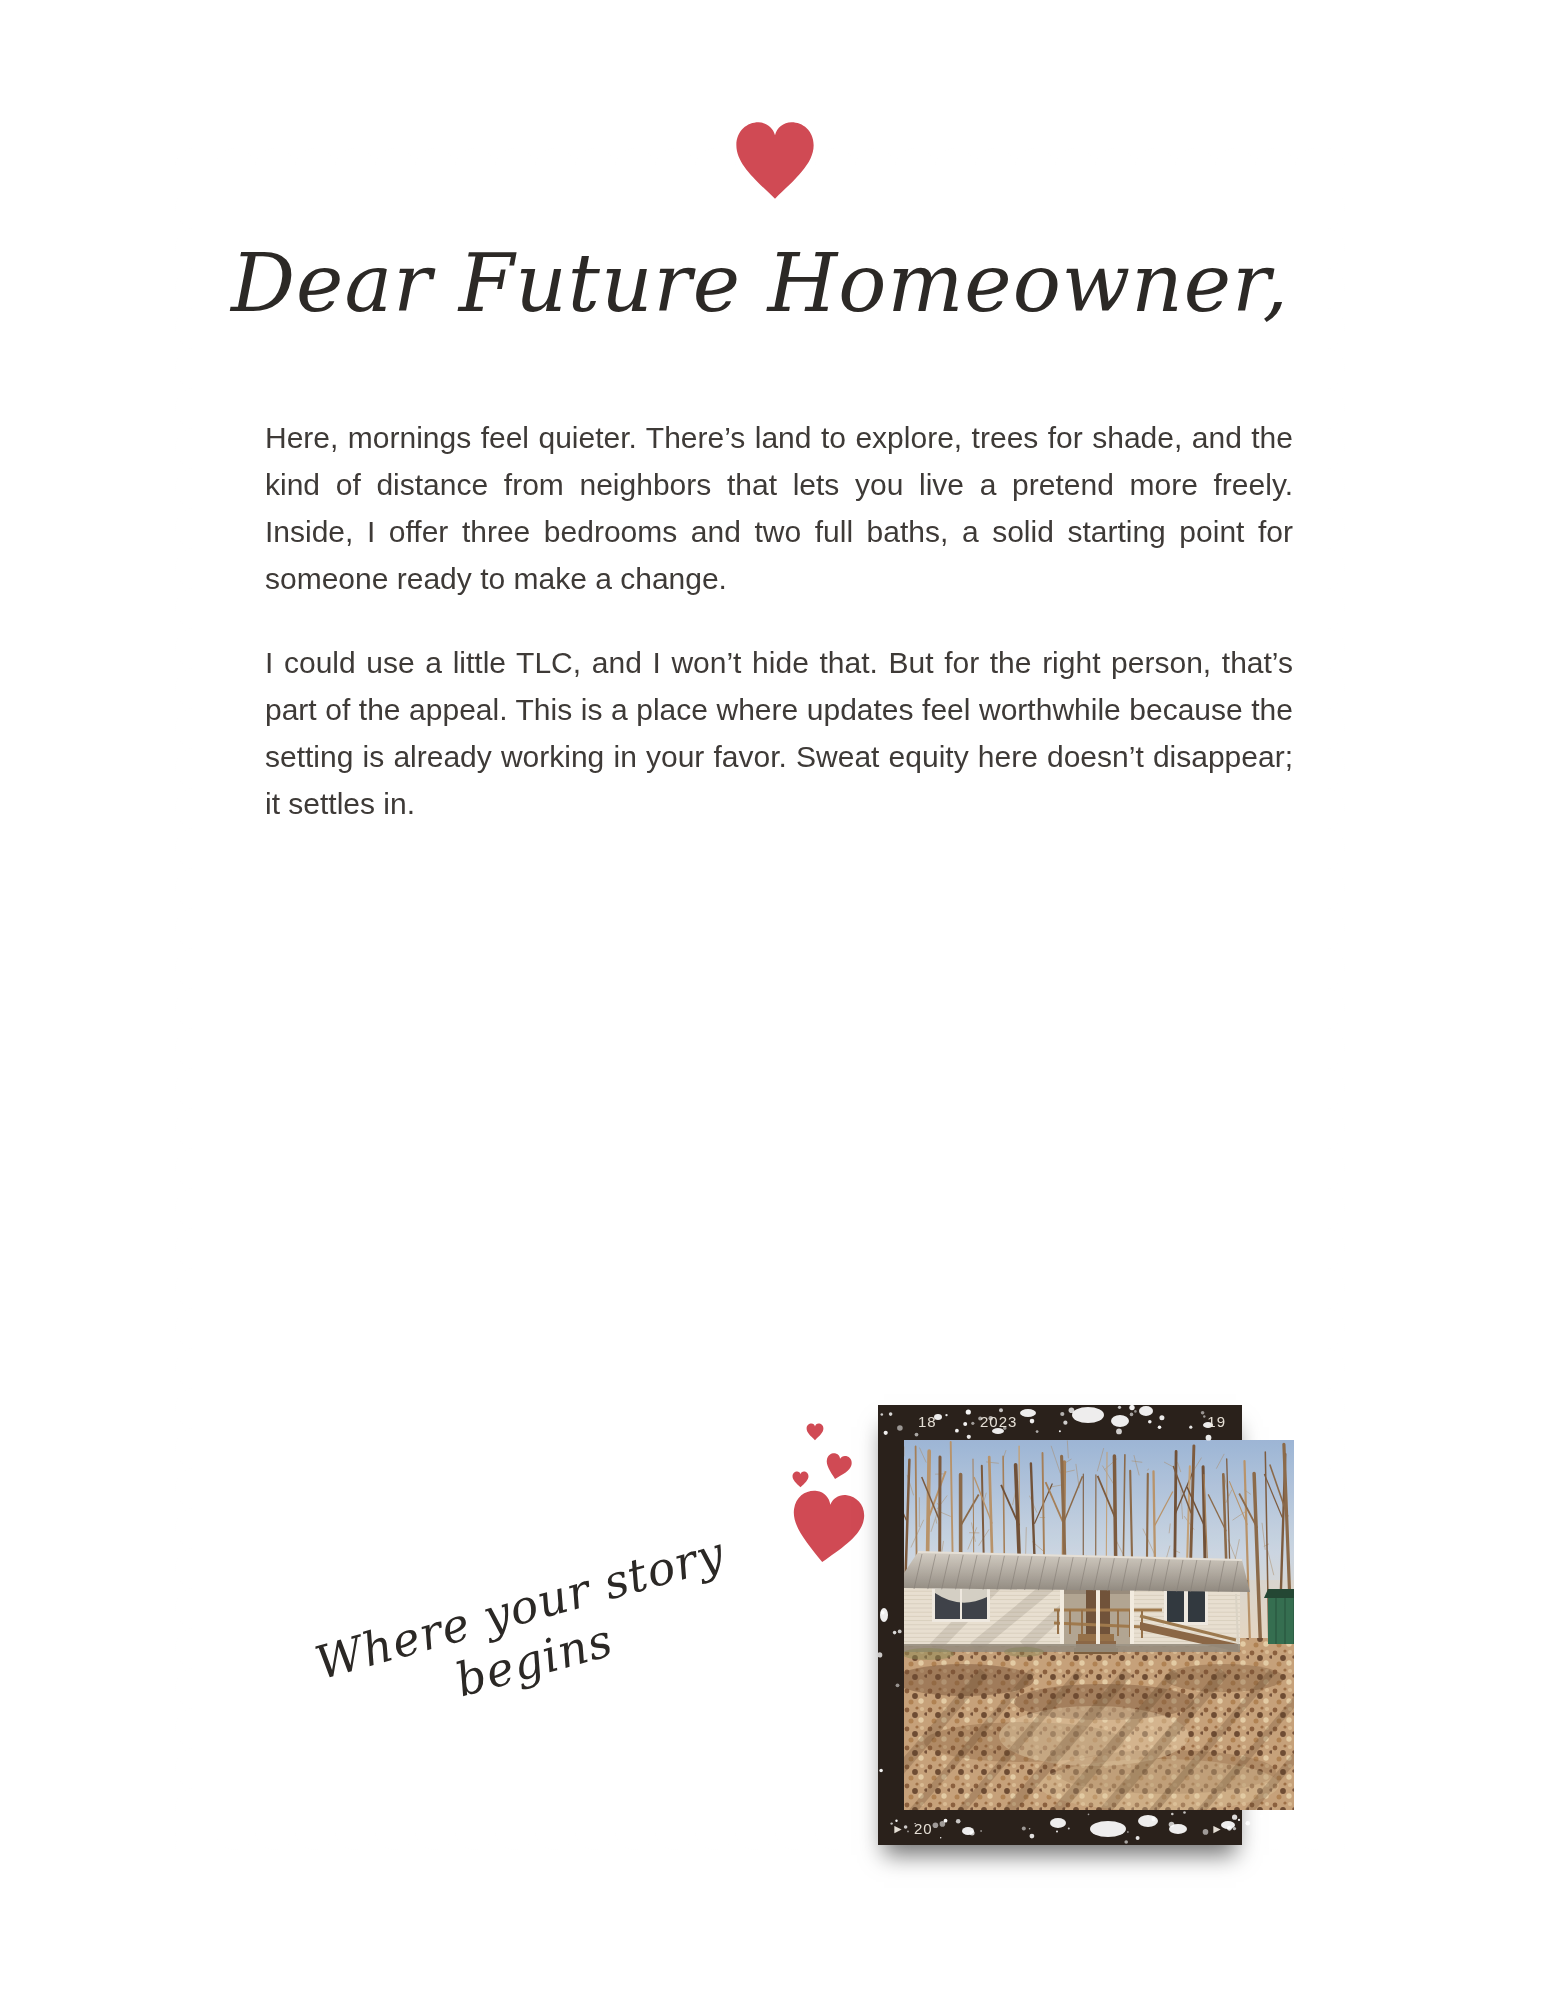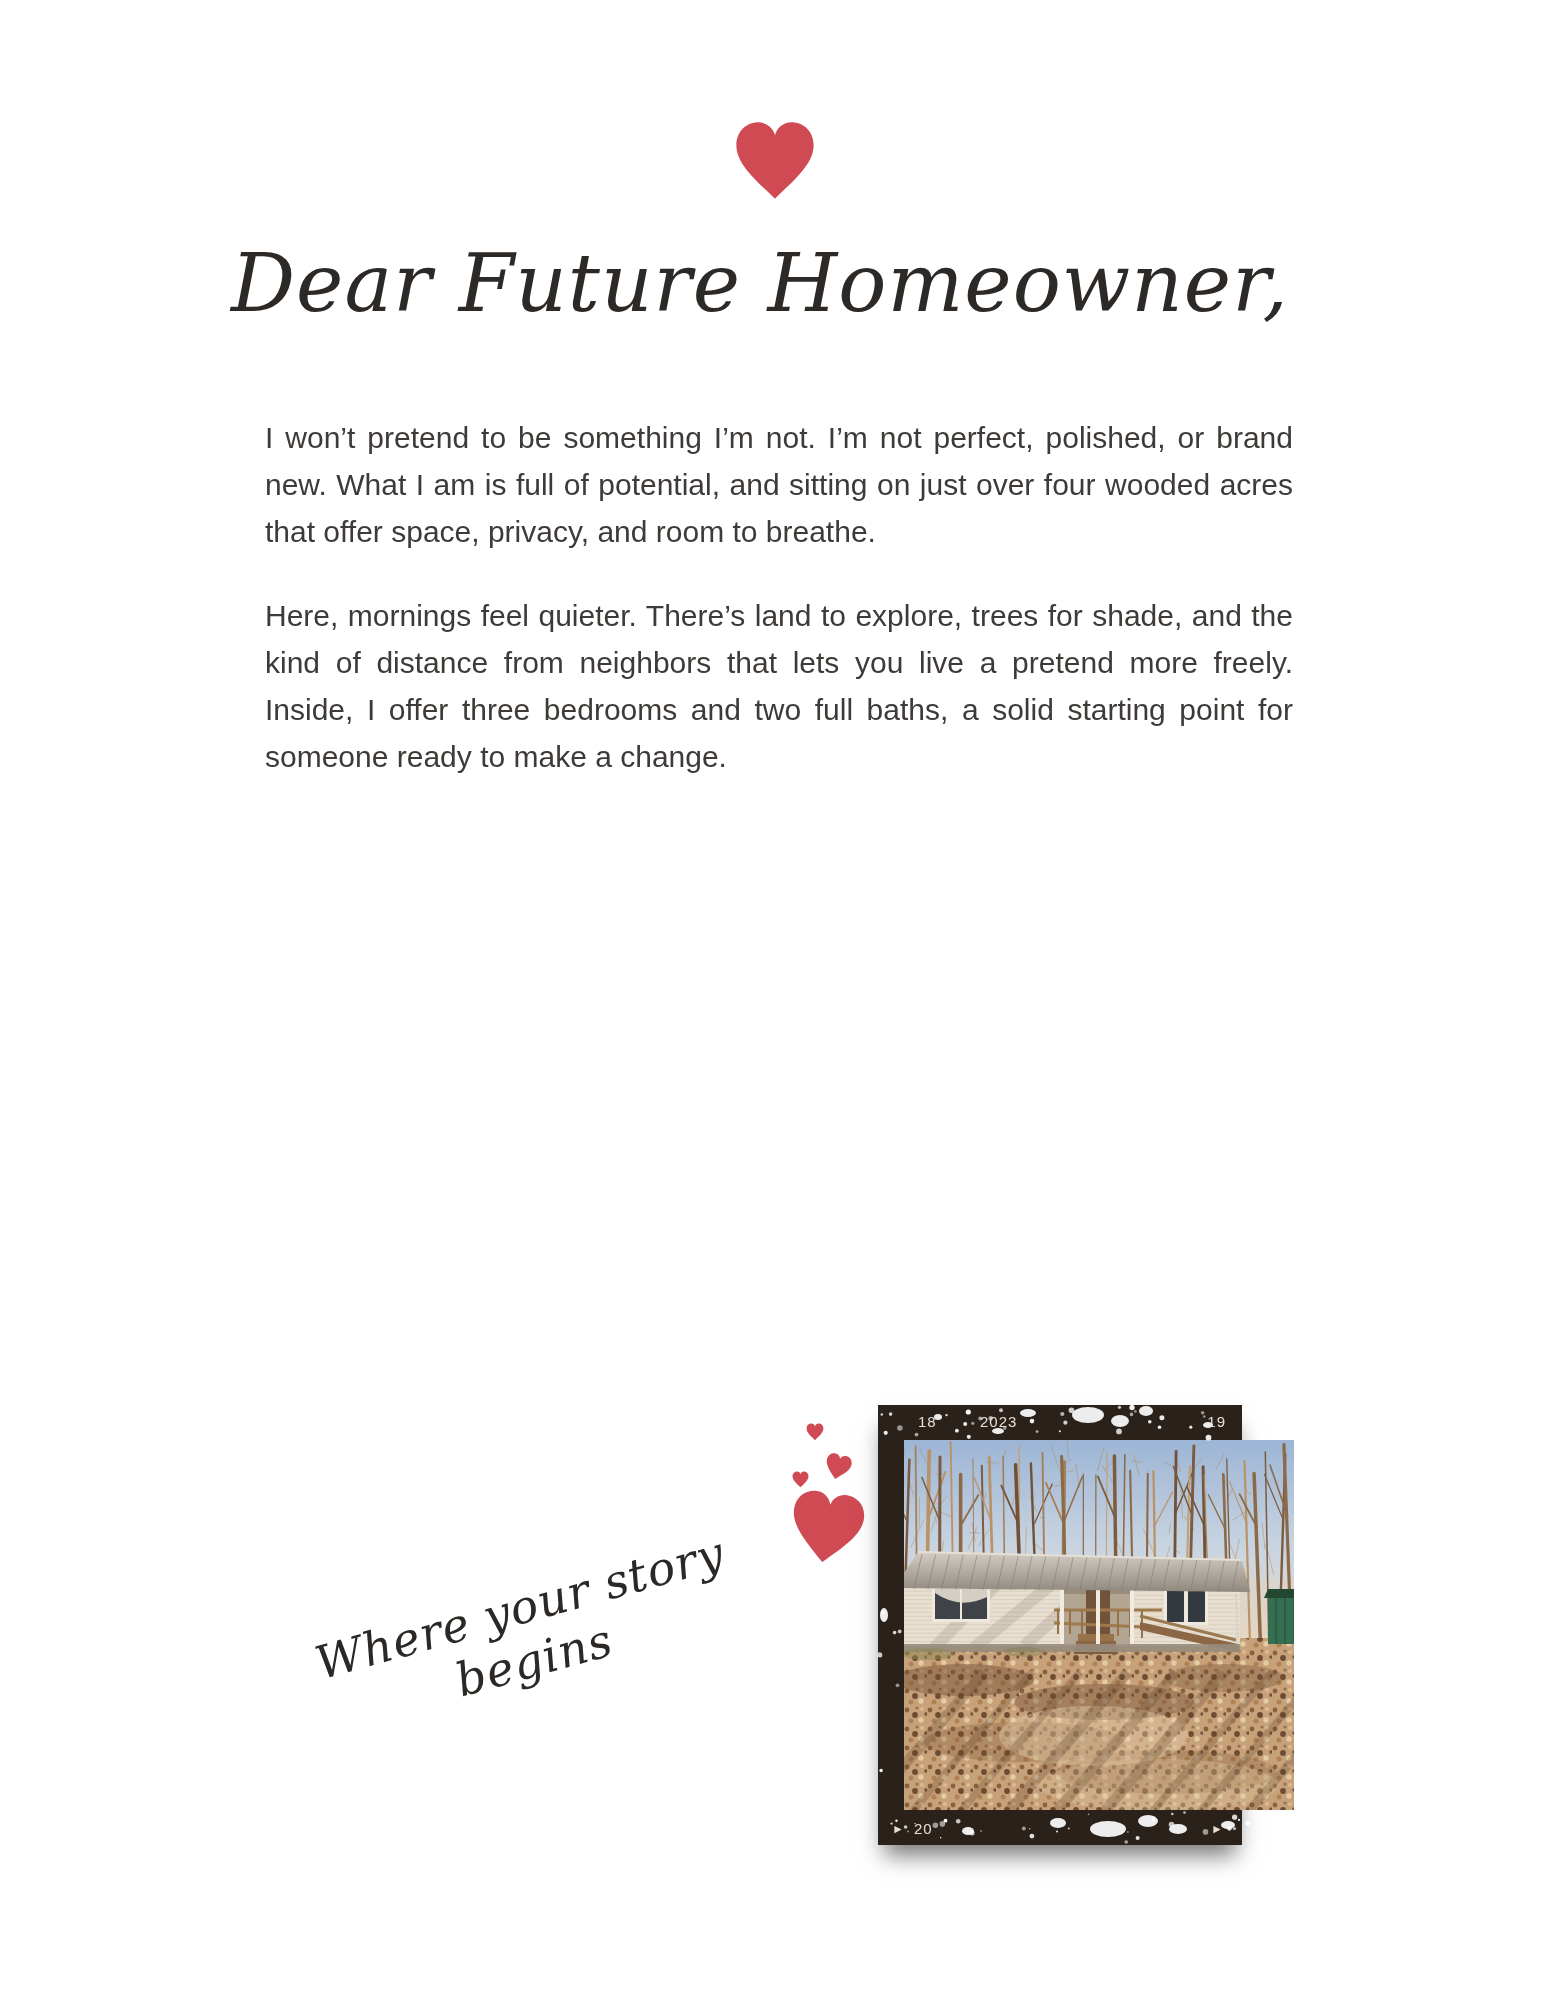--- a/index.html
+++ b/index.html
@@ -72,22 +72,22 @@
 
     <div class="content">
 
       <svg class="top-heart" viewBox="0 0 100 100">
         <use href="#heartShape" class="heart-fill" fill="#d04a54"></use>
       </svg>
 
       <h1 class="title">Dear Future Homeowner,</h1>
 
       <div class="body">
-          <p>I won’t pretend to be something I’m not. I’m not perfect, polished, or brand new. What I am is full of potential, and sitting on just over four wooded acres that offer space, privacy, and room to breathe.</p>
           <p>Here, mornings feel quieter. There’s land to explore, trees for shade, and the kind of distance from neighbors that lets you live a pretend more freely. Inside, I offer three bedrooms and two full baths, a solid starting point for someone ready to make a change.</p>
+          <p>I could use a little TLC, and I won’t hide that. But for the right person, that’s part of the appeal. This is a place where updates feel worthwhile because the setting is already working in your favor. Sweat equity here doesn’t disappear; it settles in.</p>
         </div>
 
       <div class="signature">Where your story begins</div>
 
       <svg class="hearts" viewBox="0 0 130 170">
         <g transform="translate(30,2) scale(0.2)">
             <use href="#heartShape" class="heart-fill" fill="#d04a54"></use>
           </g>
         <g transform="translate(16,50) scale(0.19)">
             <use href="#heartShape" class="heart-fill" fill="#d04a54"></use>

